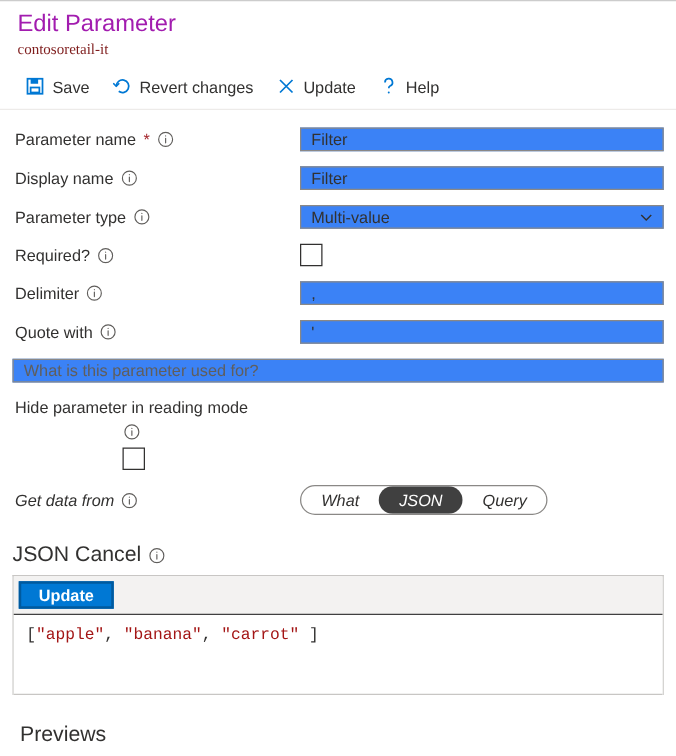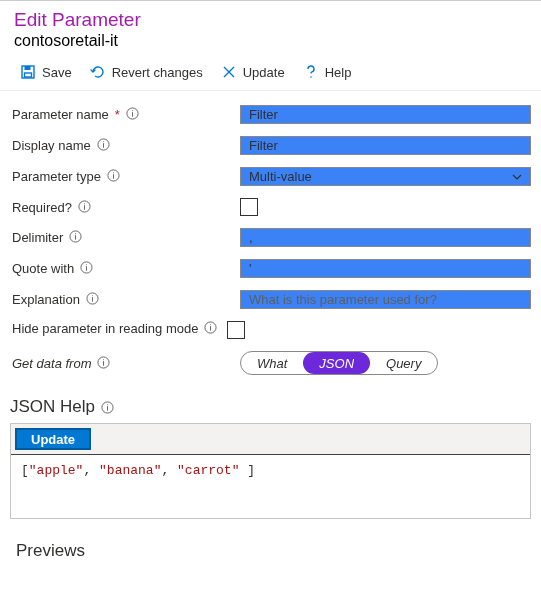--- a/index.html
+++ b/index.html
@@ -6,50 +6,50 @@
   body {
     font-family: "Segoe UI", -apple-system, sans-serif;
     font-size: 13px;
     color: #323130;
     background: #fff;
     width: 541px;
     border-top: 1px solid #ccc;
   }
   .header { padding: 8px 14px 4px 14px; }
   .title { font-size: 19px; font-weight: 400; color: #a21caf; }
-  .subtitle { font-size: 16px; color: #000000; margin-top: 1px; }
+  .subtitle { font-size: 12px; color: #7f1d1d; margin-top: 1px; font-family: Liberation Serif, serif; }
   .toolbar {
     display: flex; align-items: center; gap: 18px;
     padding: 10px 18px 10px 20px;
     border-bottom: 1px solid #edebe9;
   }
   .toolbar-btn { display: inline-flex; align-items: center; gap: 6px; color: #323130; cursor: pointer; font-size: 13px; }
   .toolbar-btn svg { width: 16px; height: 16px; }
   .form { padding: 14px 10px 0 10px; }
   .row { display: flex; align-items: center; margin-bottom: 12px; }
-  .label-col { width: 230px; display: flex; align-items: flex-start; gap: 6px; font-size: 13px; color: #323130; padding-left:2px;}
+  .label-col { width: 230px; display: flex; align-items: center; gap: 6px; font-size: 13px; color: #323130; padding-left:2px;}
   .req { color: #a4262c; }
   .info-icon { width: 13px; height: 13px; color: #605e5c; flex-shrink:0; }
   .field-col { flex: 1; display:flex; align-items:center; }
   .text-input, .select-input {
     width: 100%; height: 19px; border: 1px solid #8a8886;
     padding: 0 8px; font-family: inherit; font-size: 13px;
     background: #3b82f6; color: #323130;
   }
   .text-input::placeholder { color: #605e5c; }
   .select-wrap { position: relative; width: 100%; }
   .select-input { padding-right: 26px; }
   .select-caret { position: absolute; right: 8px; top: 50%; transform: translateY(-50%); color:#323130; pointer-events:none;}
   .checkbox { width: 18px; height: 18px; border: 1px solid #323130; background:#fff; cursor:pointer; }
   .seg-group {
     display: inline-flex; border: 1px solid #8a8886; border-radius: 14px;
     overflow: hidden; height: 24px; align-items:center;
   }
   .seg-btn { padding: 0 16px; height: 100%; display:flex; align-items:center; font-size:13px; cursor:pointer; color:#323130;}
-  .seg-btn.active { background: #6d28d9; color: #fff; border-radius: 12px; }
+  .seg-btn.active { background: #404040; color: #fff; border-radius: 12px; }
   .section-title { font-size: 17px; font-weight: 400; color:#323130; padding: 18px 10px 6px 10px; display:flex; align-items:center; gap:6px;}
   .json-box { margin: 0 10px; border: 1px solid #c8c6c4; border-bottom:none; }
   .json-toolbar { border-bottom: 1px solid #404040; padding: 4px; background:#f3f2f1;}
   .update-btn {
     display:inline-flex; align-items:center; justify-content:center;
     background: #0078d4; color:#fff; font-size:13px; font-weight:600;
     height: 22px; padding: 0 14px; border:2px solid #005a9e; cursor:pointer;
   }
   .code-area {
     background:#fff; padding:8px 10px 40px 10px;
@@ -176,34 +176,27 @@
           <circle cx="7" cy="7" r="6"></circle>
           <path d="M7 6v4M7 4h0" stroke-linecap="round"></path>
         </svg>
     </div>
     <div class="field-col">
       <input class="text-input" value="'" style="">
     </div>
   </div>
 
   <div class="row">
-    <div class="label-col">
-      <span>Explanation</span>
-      <svg class="info-icon" viewBox="0 0 14 14" fill="none" stroke="currentColor" stroke-width="1">
-          <circle cx="7" cy="7" r="6"></circle>
-          <path d="M7 6v4M7 4h0" stroke-linecap="round"></path>
-        </svg>
-    </div>
     <div class="field-col">
       <input class="text-input" placeholder="What is this parameter used for?" style="">
     </div>
   </div>
 
   <div class="row">
-    <div class="label-col" style="width:auto; gap:6px;">
+    <div class="label-col" style="width:auto; gap:6px;flex-direction:column;">
       <span>Hide parameter in reading mode</span>
       <svg class="info-icon" viewBox="0 0 14 14" fill="none" stroke="currentColor" stroke-width="1">
           <circle cx="7" cy="7" r="6"></circle>
           <path d="M7 6v4M7 4h0" stroke-linecap="round"></path>
         </svg>
       <div class="checkbox" style="margin-left:4px;"></div>
     </div>
   </div>
 
   <div class="row" style="margin-bottom:4px;font-style:italic;">
@@ -218,21 +211,21 @@
       <div class="seg-group">
         <div class="seg-btn">What</div>
         <div class="seg-btn active">JSON</div>
         <div class="seg-btn">Query</div>
       </div>
     </div>
   </div>
 </div>
 
 <div class="section-title">
-  <span>JSON Help</span>
+  <span>JSON Cancel</span>
   <svg class="info-icon" viewBox="0 0 14 14" fill="none" stroke="currentColor" stroke-width="1">
       <circle cx="7" cy="7" r="6"></circle>
       <path d="M7 6v4M7 4h0" stroke-linecap="round"></path>
     </svg>
 </div>
 
 <div class="json-box">
   <div class="json-toolbar">
     <div class="update-btn">Update</div>
   </div>

